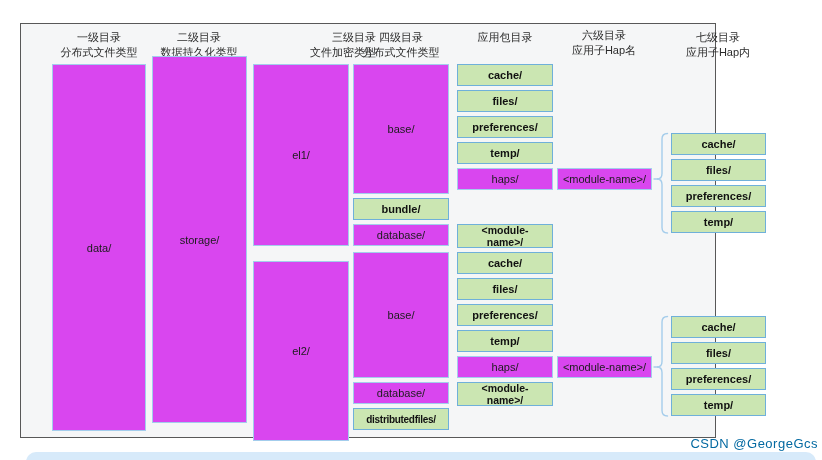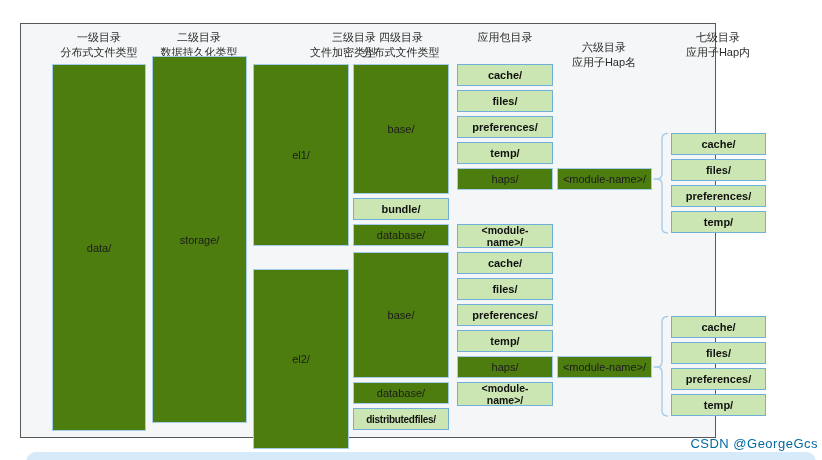--- a/index.html
+++ b/index.html
@@ -8,21 +8,21 @@
   .stage { position:relative; width:822px; height:460px; background:#ffffff; }
 
   .diagram { position:absolute; left:20px; top:23px; width:696px; height:415px;
     background:#f5f6f7; border:1px solid #585858; }
 
   .hdr { position:absolute; width:150px; text-align:center; font-size:11px;
     line-height:15px; color:#2b2b2b; white-space:nowrap; }
 
   .box { position:absolute; display:flex; align-items:center; justify-content:center;
     text-align:center; font-size:11px; color:#1c1c1c; }
-  .box-light { background:#4d7c0f; border:1.4px solid #a3cdec; font-weight:400; }
+  .box-light { background:#d946ef; border:1.4px solid #a3cdec; font-weight:400; }
   .box-green { background:#cbe6b2; border:1.5px solid #6fb0da; font-weight:700; color:#111; }
   .fs-small { font-size:10px; letter-spacing:-0.3px; white-space:nowrap; }
   .module-label { display:inline-block; max-width:64px; line-height:1.15; font-size:10.5px; }
 
   svg.connectors { position:absolute; left:0; top:0; width:768px; height:415px;
     pointer-events:none; }
   svg.connectors path, svg.connectors line { stroke:#a5cdeb; stroke-width:1.4;
     fill:none; stroke-linecap:round; }
 
   .watermark { position:absolute; right:4px; top:436px; font-size:13px;
@@ -50,42 +50,42 @@
       <div>三级目录</div>
       <div>文件加密类型</div>
     </div>
     <div class="hdr" style="left:305px;top:6px;">
       <div>四级目录</div>
       <div>分布式文件类型</div>
     </div>
     <div class="hdr" style="left:409px;top:6px;">
       <div>应用包目录</div>
     </div>
-    <div class="hdr" style="left:508px;top:16px;">
+    <div class="hdr" style="left:508px;top:4px;">
       <div>六级目录</div>
       <div>应用子Hap名</div>
     </div>
     <div class="hdr" style="left:622px;top:6px;">
       <div>七级目录</div>
       <div>应用子Hap内</div>
     </div>
 
     <svg class="connectors">
       <line x1="633" y1="155" x2="636.5" y2="155"></line>
       <path d="M 646.5,109.5 Q 641,109.5 641,115 L 641,149.5 Q 641,155 636,155 Q 641,155 641,160.5 L 641,203.5 Q 641,209 646.5,209"></path>
       <line x1="633" y1="343" x2="636.5" y2="343"></line>
       <path d="M 646.5,292.5 Q 641,292.5 641,298 L 641,337.5 Q 641,343 636,343 Q 641,343 641,348.5 L 641,386.5 Q 641,392 646.5,392"></path>
     </svg>
 
     <div class="box box-light" style="left:31px;top:40px;width:94px;height:367px;">data/</div>
 
     <div class="box box-light" style="left:131px;top:32px;width:95px;height:367px;">storage/</div>
 
     <div class="box box-light" style="left:232px;top:40px;width:96px;height:182px;">el1/</div>
-    <div class="box box-light" style="left:232px;top:245px;width:96px;height:180px;">el2/</div>
+    <div class="box box-light" style="left:232px;top:237px;width:96px;height:180px;">el2/</div>
 
     <div class="box box-light" style="left:332px;top:40px;width:96px;height:130px;">base/</div>
     <div class="box box-green" style="left:332px;top:174px;width:96px;height:22px;">bundle/</div>
     <div class="box box-light" style="left:332px;top:200px;width:96px;height:22px;">database/</div>
     <div class="box box-light" style="left:332px;top:228px;width:96px;height:126px;">base/</div>
     <div class="box box-light" style="left:332px;top:358px;width:96px;height:22px;">database/</div>
     <div class="box box-green fs-small" style="left:332px;top:384px;width:96px;height:22px;">distributedfiles/</div>
 
     <div class="box box-green" style="left:436px;top:40px;width:96px;height:22px;">cache/</div>
     <div class="box box-green" style="left:436px;top:66px;width:96px;height:22px;">files/</div>

